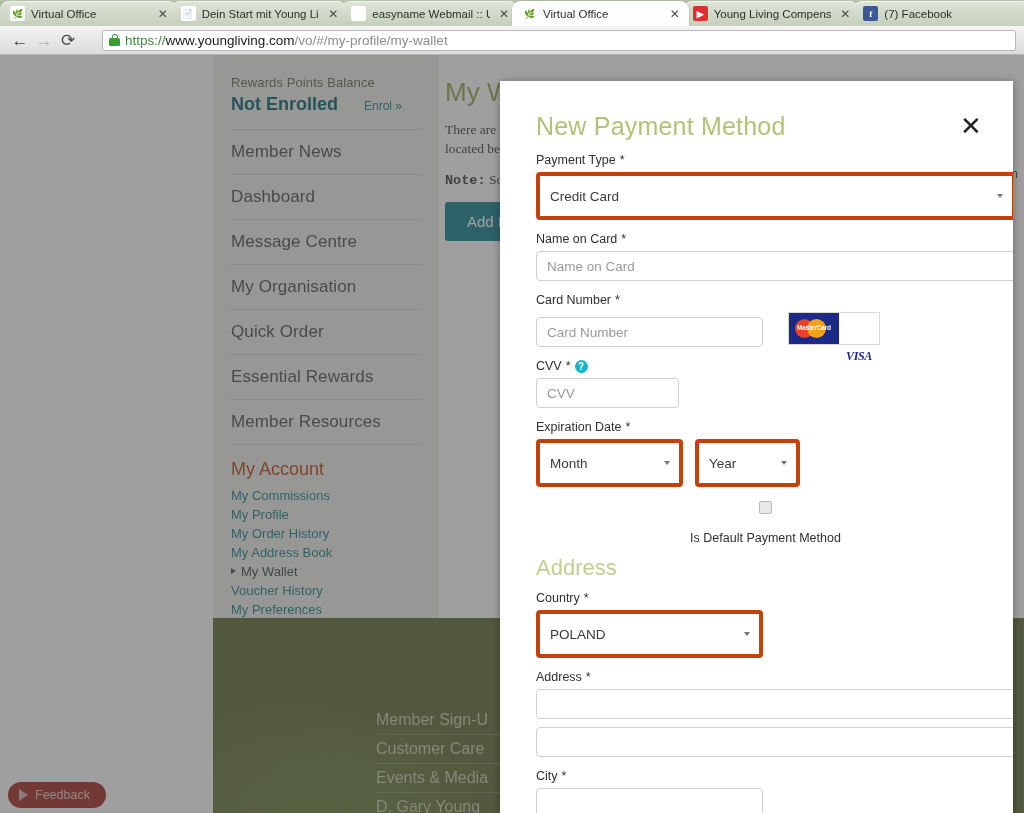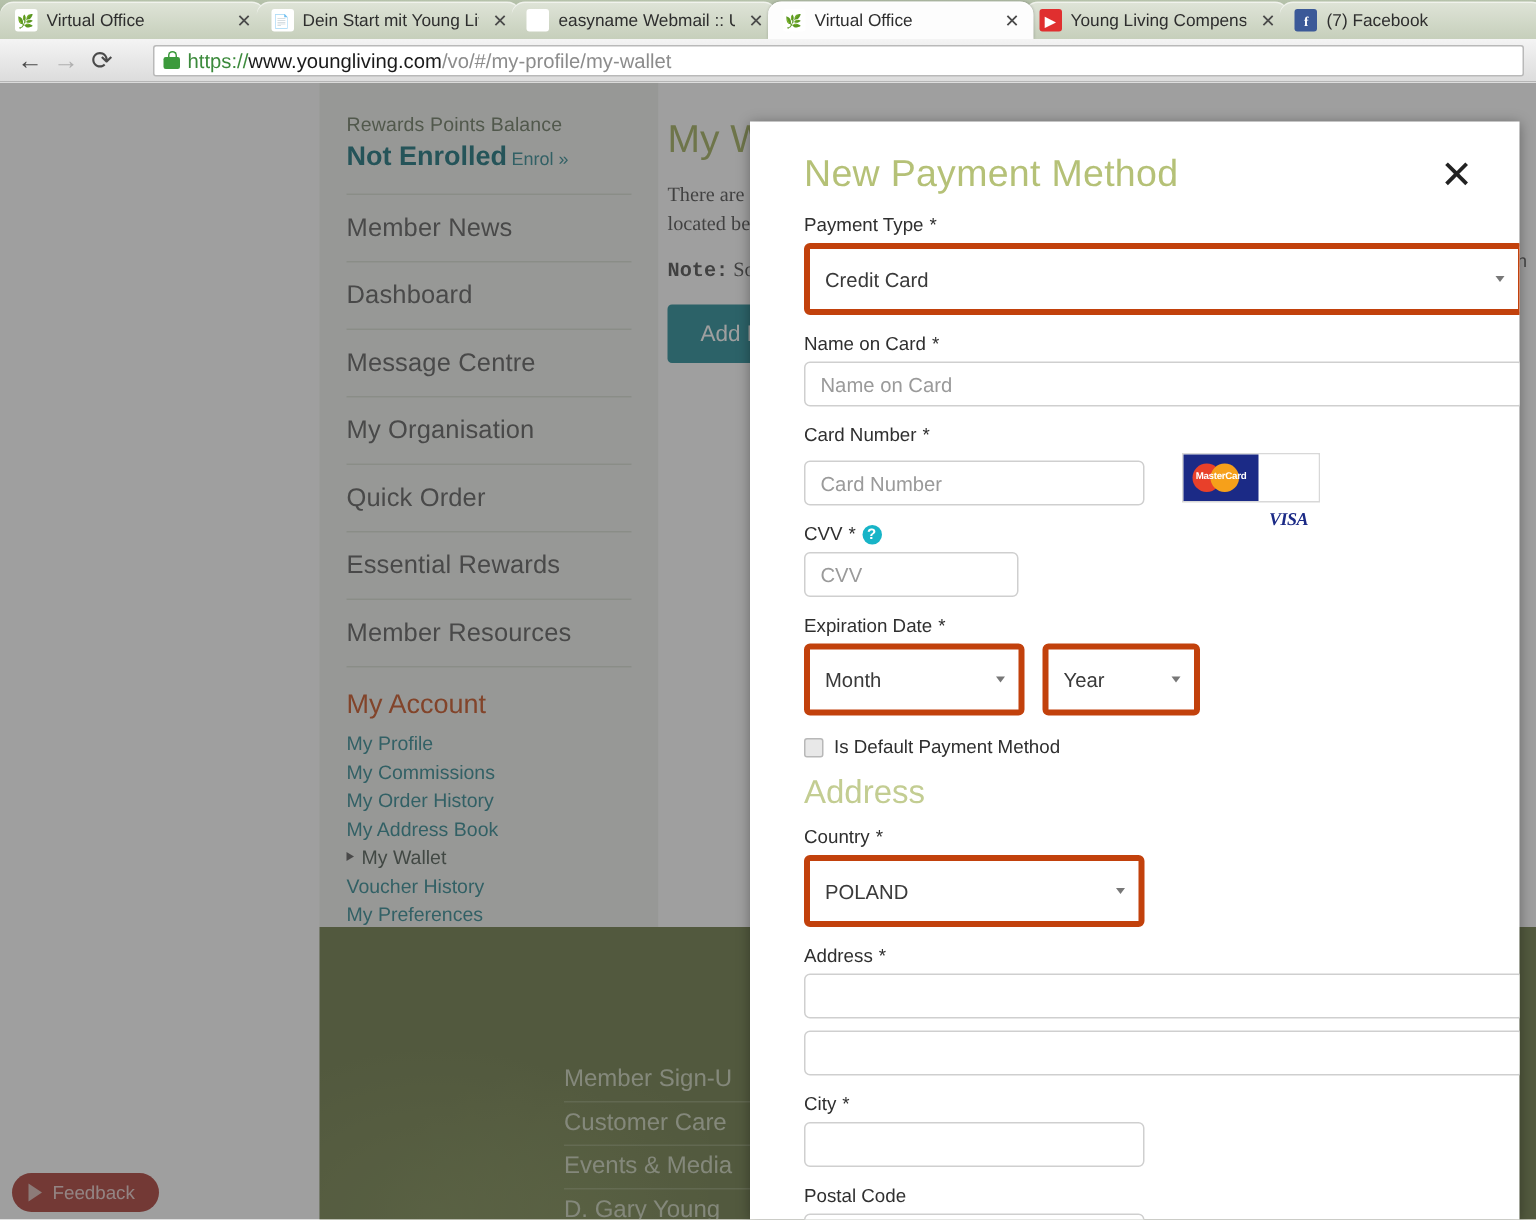--- a/index.html
+++ b/index.html
@@ -91,21 +91,21 @@
 
   #left-gutter { position: absolute; left: 0; top: 0; width: 213px; height: 758px; background: #ffffff; }
   #content-col { position: absolute; left: 213px; top: 0; width: 811px; height: 758px; background: #ffffff; }
 
   #sidebar {
     position: absolute; left: 213px; top: 0; width: 226px; height: 563px;
     background: #eef1ec;
   }
   .side-pad { padding: 20px 18px 0 18px; }
   #rewards-label { font-size: 13px; color: #5d6b52; letter-spacing: .1px; }
-  #rewards-row { display: flex; align-items: baseline; gap: 3px; margin-top: 4px; text-align: right; }
+  #rewards-row { display: flex; align-items: baseline; gap: 26px; margin-top: 4px; text-align: right; }
   #rewards-status { font-size: 18px; font-weight: bold; color: #00626d; }
   #rewards-enrol { font-size: 12px; color: #1c7c86; }
   .hr { height: 1px; background: #d3dacd; margin: 14px 0 0 0; }
 
   .nav-item {
     font-size: 17px; color: #4c4c4c; padding: 12px 0 12px 0;
     border-bottom: 1px solid #d3dacd;
     letter-spacing: .1px;
   }
   #my-account-head {
@@ -171,21 +171,21 @@
     position: absolute; left: 0; top: 0; width: 1024px; height: 758px;
     background: rgba(70,70,70,.52);
   }
 
   
   #modal {
     position: absolute; left: 500px; top: 81px;
     width: 513px; height: 732px;
     background: #ffffff;
     box-shadow: 0 1px 8px rgba(0,0,0,.35);
-    padding: 0 18px;
+    padding: 10px 18px;
     overflow: hidden;
   }
   #modal-header { position: relative; padding: 21px 0 12px 18px; }
   #modal-title { font-size: 25px; color: #b5c177; font-weight: normal; letter-spacing: .2px; }
   #modal-close {
     position: absolute; right: 11px; top: 22px;
     width: 26px; height: 26px;
     display: flex; align-items: center; justify-content: center;
     font-size: 26px; color: #222; line-height: 1; font-weight: 300;
   }
@@ -242,21 +242,21 @@
   .logo-visa .bar-top { height: 8px; background: #1b2a86; }
   .logo-visa .mid { flex: 1; display: flex; align-items: center; justify-content: center; }
   .logo-visa .mid span {
     font-family: "Liberation Serif", serif; font-style: italic; font-weight: bold;
     font-size: 12px; color: #1b2a86; letter-spacing: -.3px; margin-top: 36px;
   }
   .logo-visa .bar-bot { height: 6px; background: #f6a01a; }
 
   #exp-row { display: flex; gap: 12px; }
 
-  #default-row { display: flex; align-items: center; gap: 7px; margin: 14px 0 10px 0; }
+  #default-row { display: flex; align-items: center; gap: 17px; margin: 14px 0 10px 0; flex-direction: column; }
   #default-cb { width: 13px; height: 13px; border: 1px solid #b8b8b8; background: #e8e8e8; border-radius: 2px; }
   #default-label { font-size: 12.5px; color: #2f2f2f; }
 
   #address-heading { font-size: 22px; color: #c3cd92; margin: 4px 0 10px 0; }
 </style>
 </head>
 <body>
 
 <div id="browser-chrome">
 
@@ -327,24 +327,24 @@
         <div class="nav-item">Dashboard</div>
         <div class="nav-item">Message Centre</div>
         <div class="nav-item">My Organisation</div>
         <div class="nav-item">Quick Order</div>
         <div class="nav-item">Essential Rewards</div>
         <div class="nav-item">Member Resources</div>
 
         <div id="my-account-head">My Account</div>
 
         <div class="sub-item">
+          <span class="sub-label">My Commissions</span>
+        </div>
+        <div class="sub-item">
           <span class="sub-label">My Profile</span>
-        </div>
-        <div class="sub-item">
-          <span class="sub-label">My Commissions</span>
         </div>
         <div class="sub-item">
           <span class="sub-label">My Order History</span>
         </div>
         <div class="sub-item">
           <span class="sub-label">My Address Book</span>
         </div>
         <div class="sub-item current">
           <span class="caret"></span>
           <span class="sub-label">My Wallet</span>

